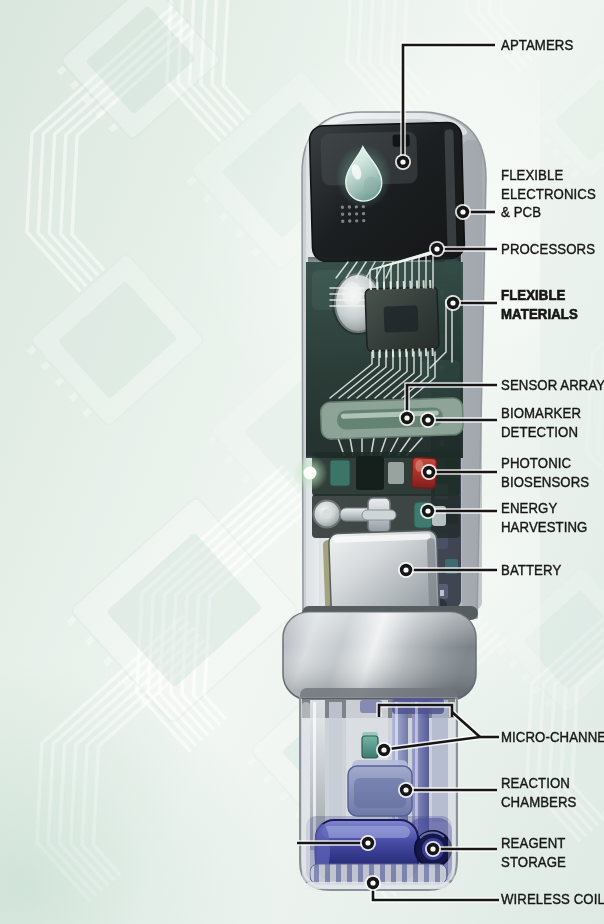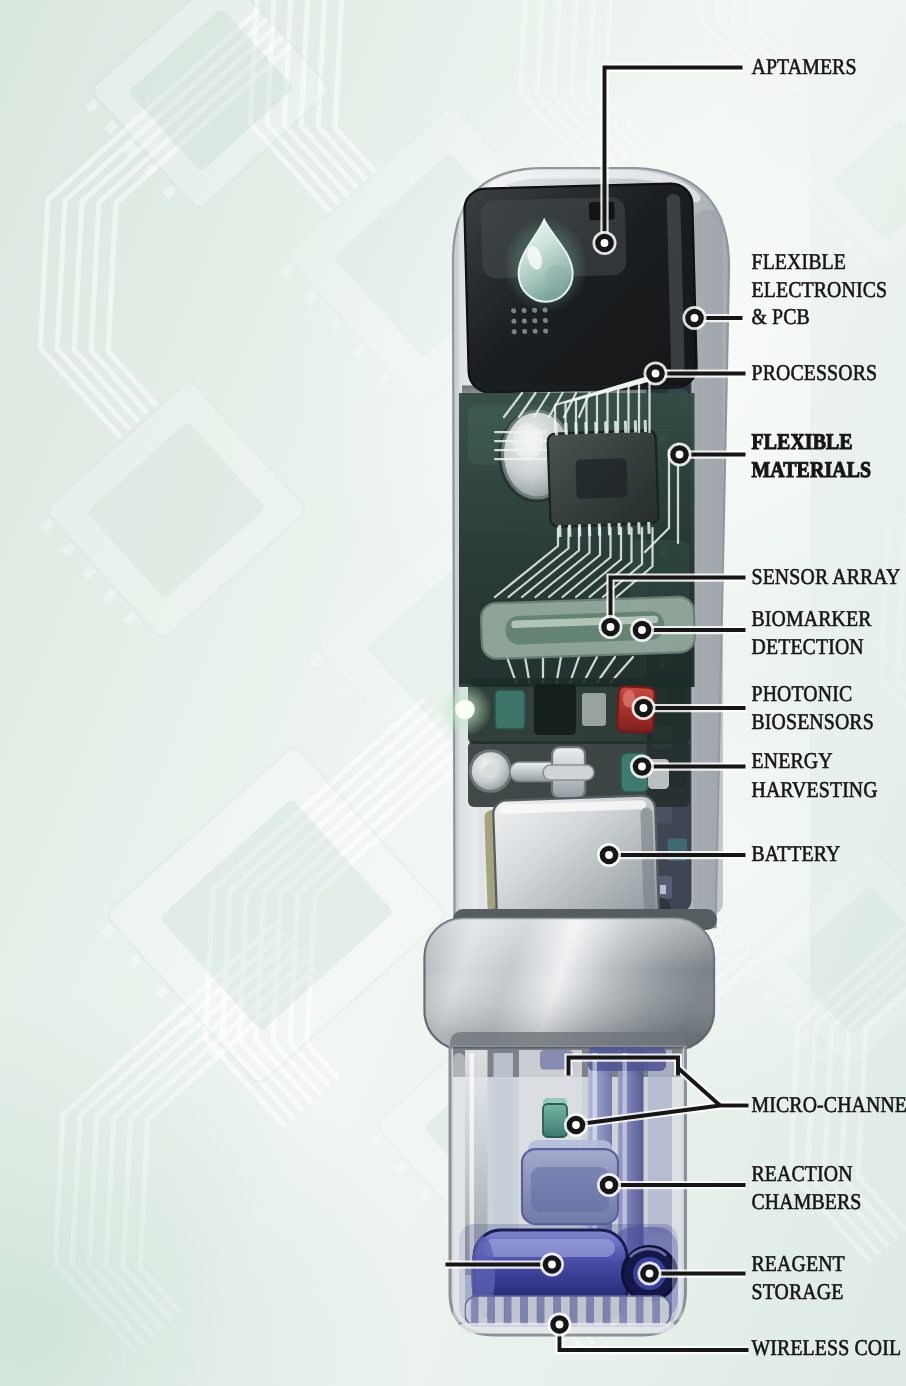--- a/index.html
+++ b/index.html
@@ -1,19 +1,19 @@
 <!DOCTYPE html>
 <html><head>
 <meta charset="utf-8">
 <style>
   html,body{margin:0;padding:0;}
   body{width:604px;height:924px;overflow:hidden;position:relative;
        font-family:"Liberation Sans", sans-serif;
        background:linear-gradient(112deg,#d9e6de 0%,#e5efe8 26%,#f1f6f2 52%,#e9f1ec 74%,#deeae3 100%);}
-  .stage{position:absolute;inset:0;width:540px;height:924px;font-family:Liberation Serif, serif;}
+  .stage{position:absolute;inset:0;width:540px;height:924px;}
   svg.layer{position:absolute;left:0;top:0;width:604px;height:924px;display:block;}
   .bg-fade{position:absolute;inset:0;pointer-events:none;
      background:radial-gradient(ellipse 420px 340px at 86% 26%, rgba(249,252,250,.92), rgba(249,252,250,0) 65%),
                 radial-gradient(ellipse 380px 300px at 88% 62%, rgba(246,250,247,.8), rgba(246,250,247,0) 60%),
                 radial-gradient(ellipse 420px 360px at 4% 96%, rgba(183,213,198,.5), rgba(183,213,198,0) 62%);}
   .labels{position:absolute;inset:0;}
   .callout{position:absolute;left:501px;color:#161616;font-size:15px;line-height:18.5px;
      letter-spacing:0.1px;transform:scaleX(.88);transform-origin:left top;white-space:nowrap;
      -webkit-text-stroke:0.4px #161616;}
   .callout.bold{font-weight:700;-webkit-text-stroke:0.7px #161616;}

